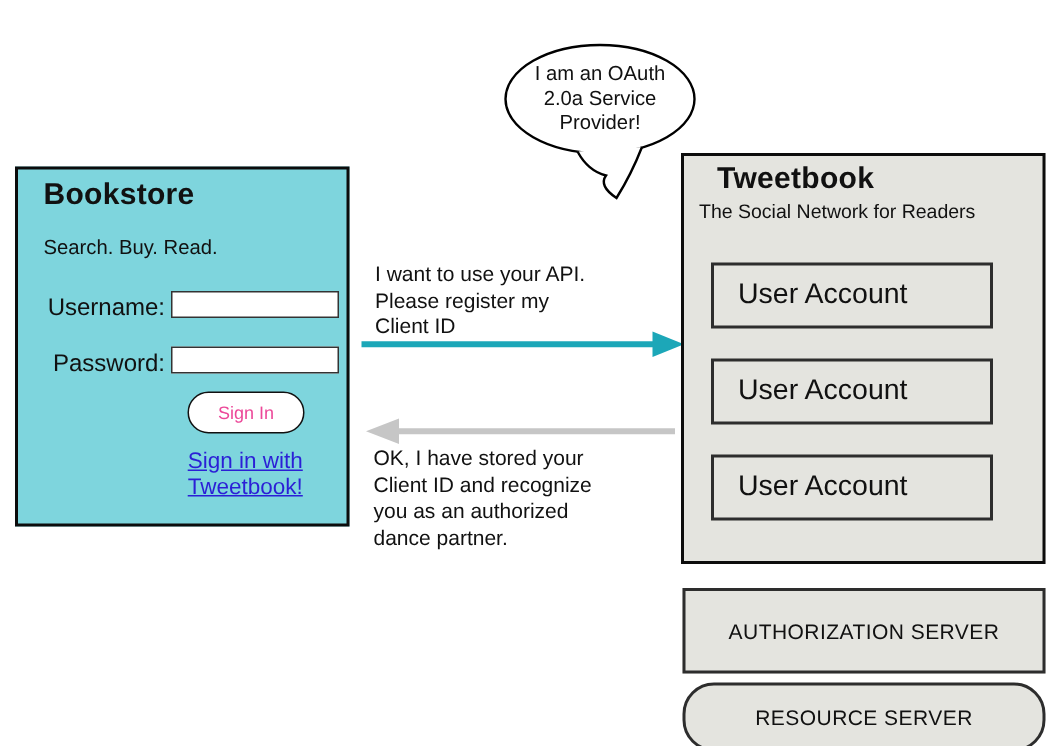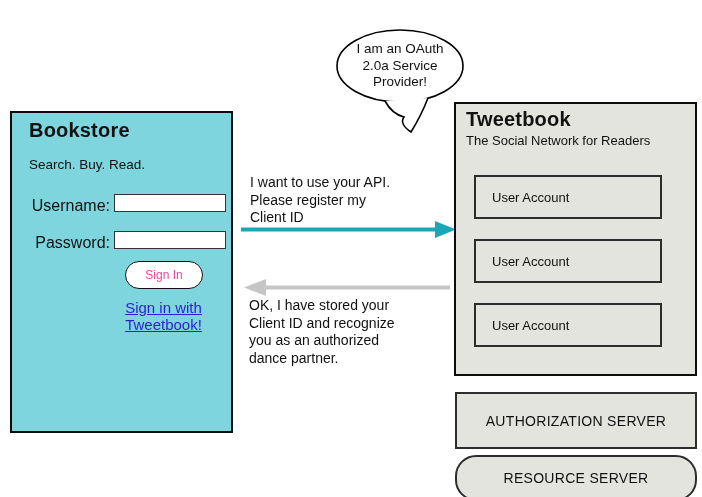--- a/index.html
+++ b/index.html
@@ -12,21 +12,21 @@
   
   .bubble-svg{position:absolute;left:330px;top:10px;}
   .bubble-shape{fill:#fff;stroke:#000;stroke-width:1.6;}
   .bubble-text{
     position:absolute;left:340px;top:27px;width:120px;
     text-align:center;font-size:13.5px;line-height:16.5px;
   }
 
   
   .bookstore{
-    position:absolute;left:10px;top:97px;width:223px;height:322px;
+    position:absolute;left:10px;top:97px;width:223px;height:240px;
     box-sizing:border-box;background:var(--bookstore-fill);border:2px solid #0c0c0c;
   }
   .bs-title{position:absolute;left:17px;top:6px;font-size:20px;font-weight:bold;letter-spacing:.2px;}
   .bs-tagline{position:absolute;left:17px;top:44px;font-size:13.5px;}
   .bs-label{position:absolute;font-size:16px;width:88px;text-align:right;}
   .bs-label.u{left:10px;top:84px;}
   .bs-label.p{left:10px;top:121px;}
   .bs-input{
     position:absolute;box-sizing:border-box;width:112px;height:18px;
     background:#fff;border:1.5px solid #333;border-radius:0;padding:0 3px;font-size:12px;
@@ -52,26 +52,26 @@
   .req-line{stroke:var(--request-arrow);stroke-width:4;}
   .req-head{fill:var(--request-arrow);}
   .res-line{stroke:var(--response-arrow);stroke-width:4;}
   .res-head{fill:var(--response-arrow);}
 
   
   .tweetbook{
     position:absolute;left:454px;top:88px;width:243px;height:274px;
     box-sizing:border-box;background:var(--panel-fill);border:2px solid #0c0c0c;
   }
-  .tw-title{position:absolute;left:10px;top:4px;font-size:20px;font-weight:bold;letter-spacing:.2px;}
+  .tw-title{position:absolute;left:22px;top:4px;font-size:20px;font-weight:bold;letter-spacing:.2px;}
   .tw-sub{position:absolute;left:10px;top:29px;font-size:13px;}
   .ua{
     position:absolute;left:18px;width:188px;height:44px;box-sizing:border-box;
     background:var(--panel-fill);border:2px solid #2d2d2d;
-    display:flex;align-items:center;padding-left:16px;font-size:13px;
+    display:flex;align-items:center;padding-left:16px;font-size:19px;
   }
   .ua.ua0{top:71px;} .ua.ua1{top:135px;} .ua.ua2{top:199px;}
 
   
   .server{
     position:absolute;left:455px;width:242px;box-sizing:border-box;
     background:var(--panel-fill);border:2px solid #2d2d2d;
     display:flex;align-items:center;justify-content:center;
     font-size:14px;letter-spacing:.3px;
   }

